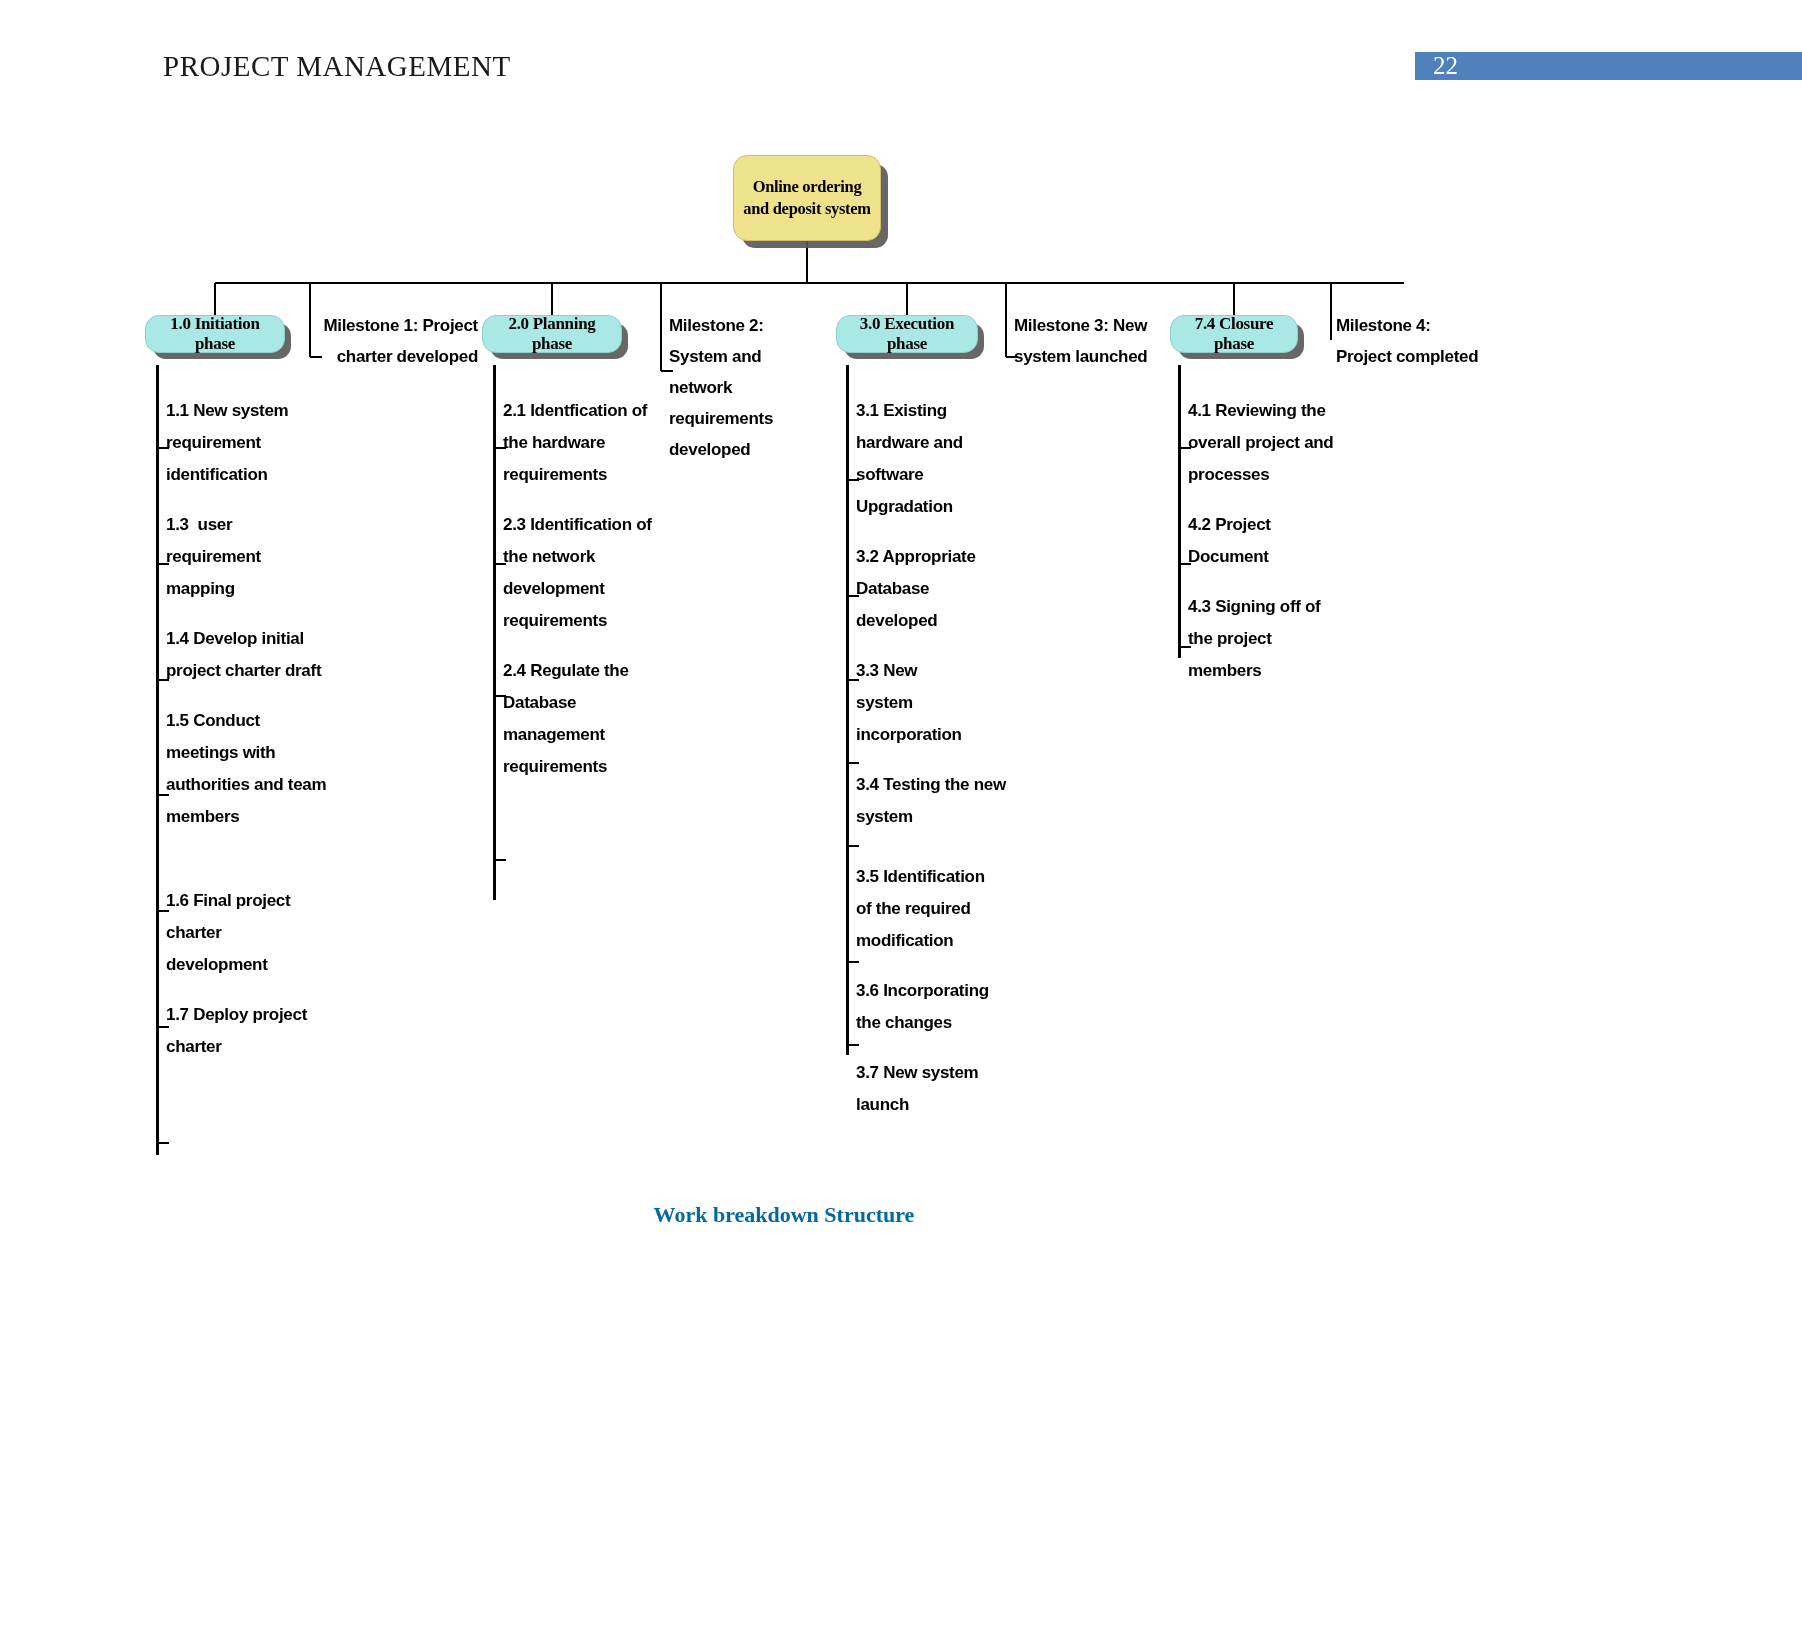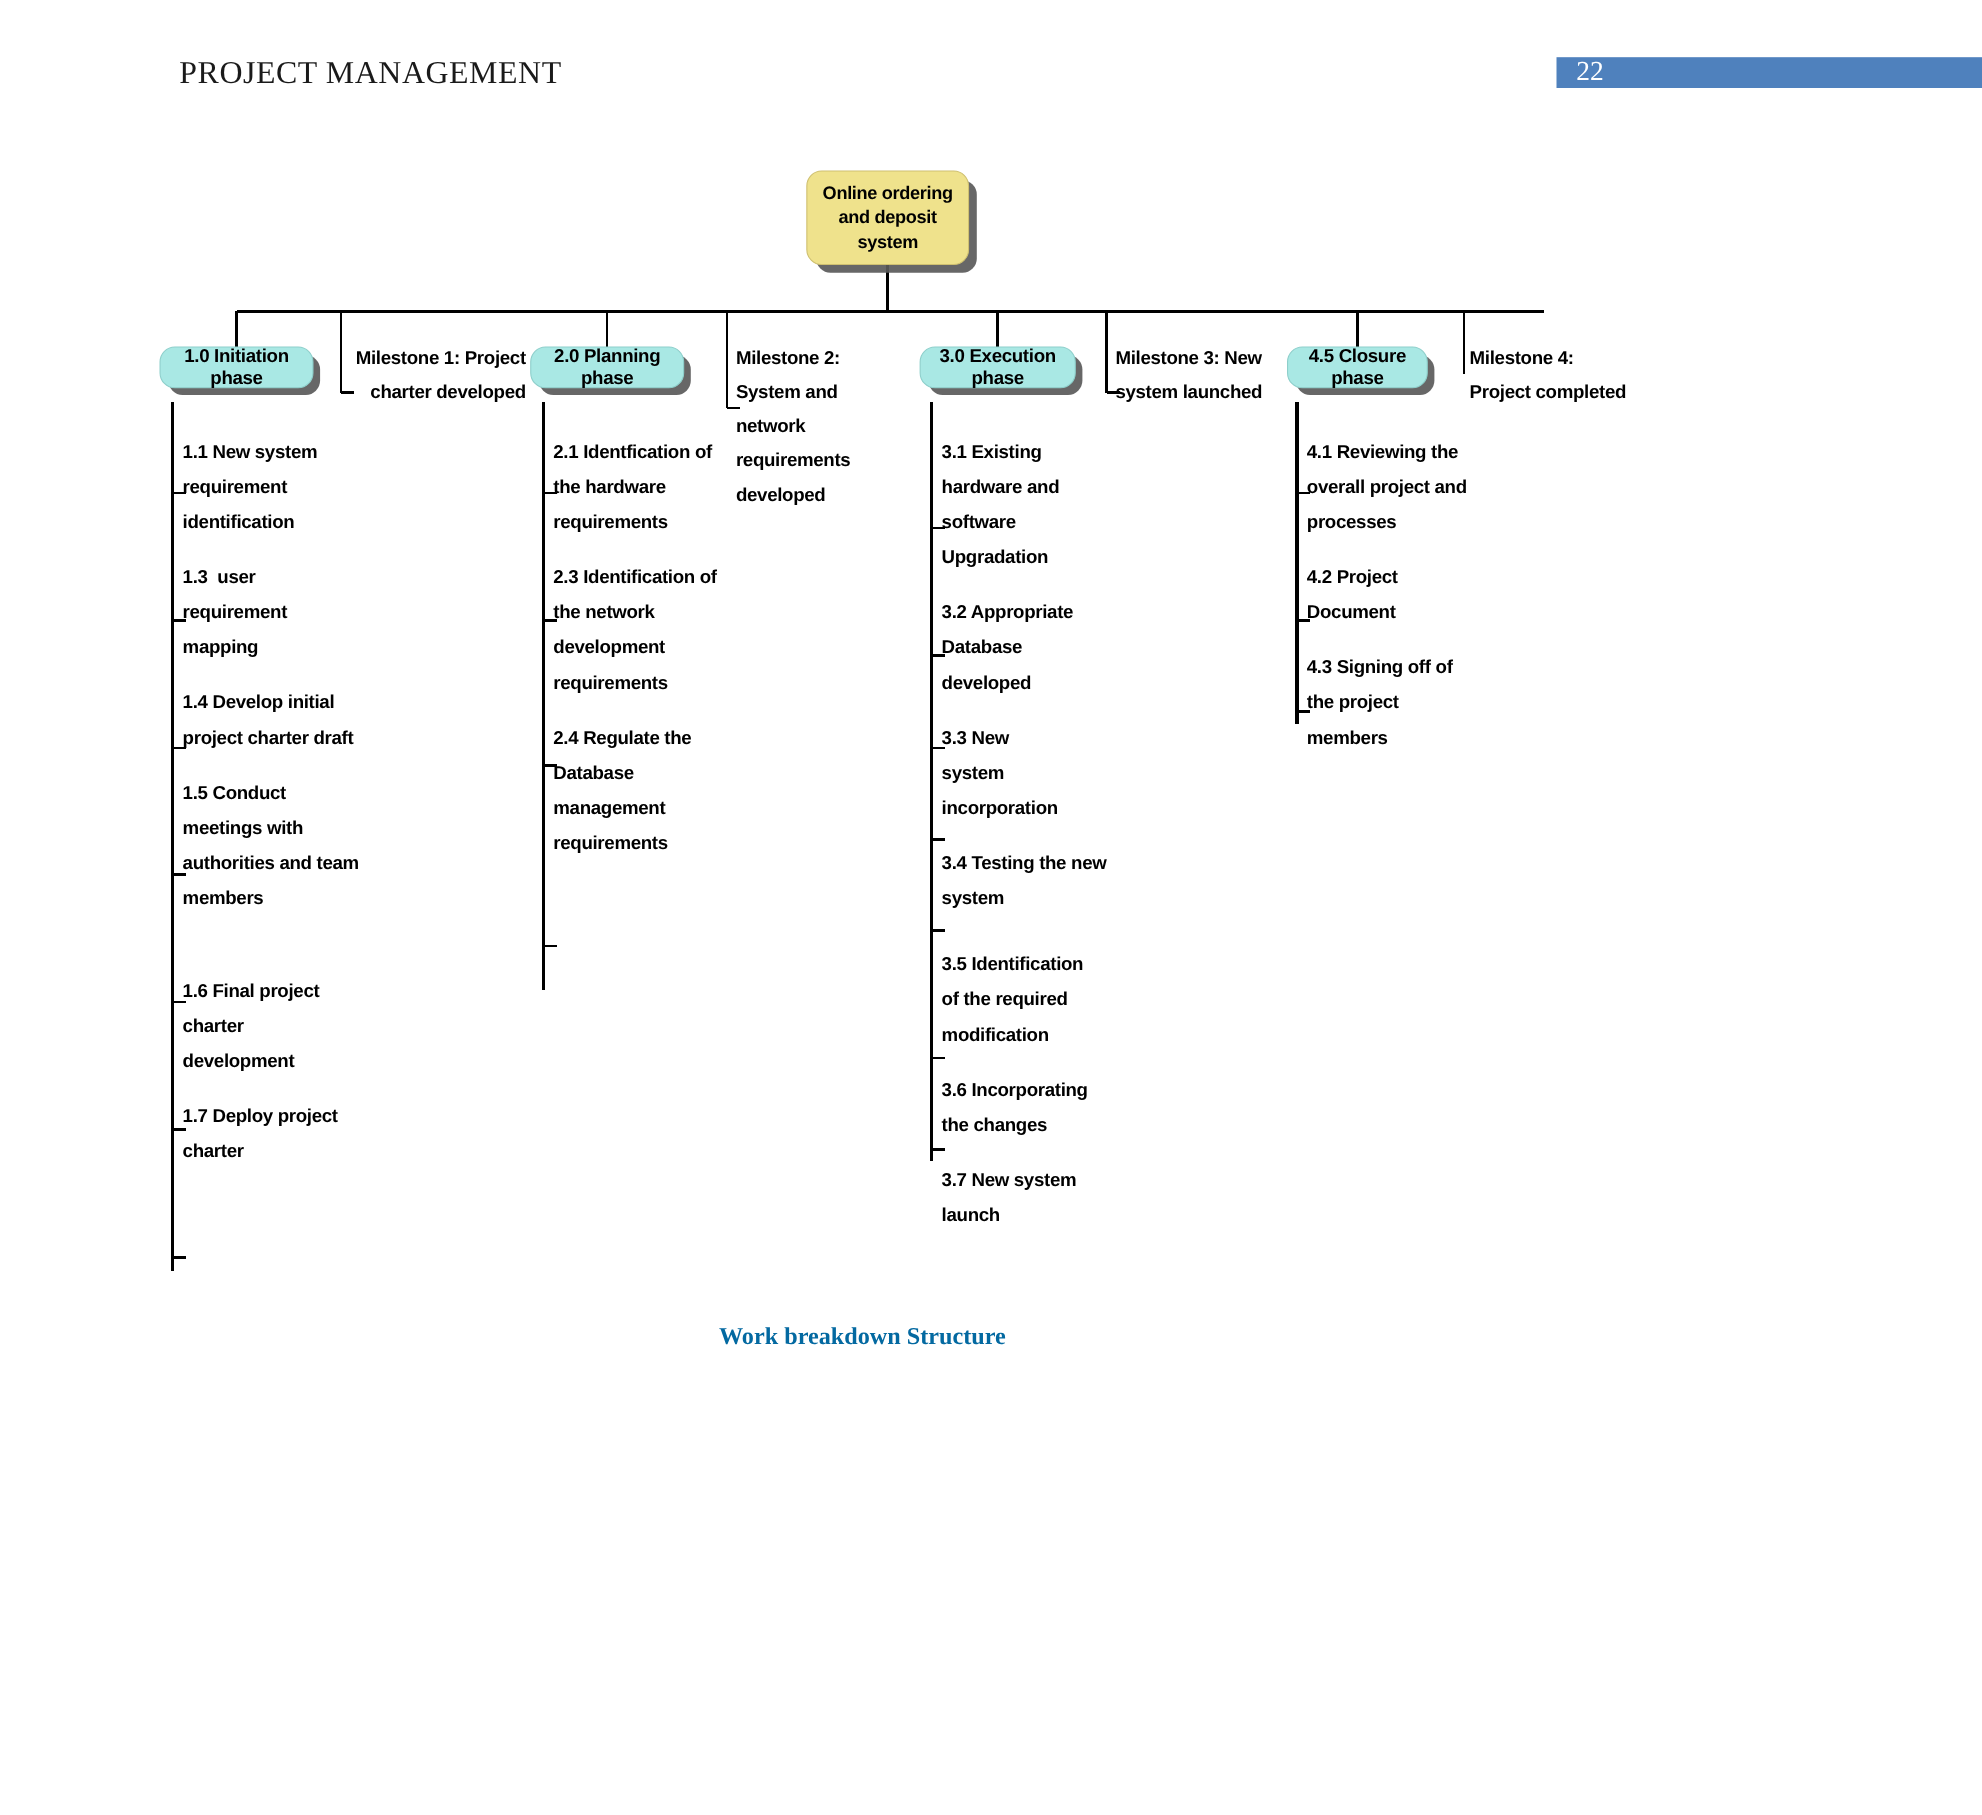--- a/index.html
+++ b/index.html
@@ -70,20 +70,21 @@
     display: flex;
     align-items: center;
     justify-content: center;
     letter-spacing: -0.3px;
   }
   .node-inner {
     display: block;
     width: 100%;
     padding: 0 6px;
     box-sizing: border-box;
+    font-family: Liberation Serif, serif;
   }
   #root-node {
     left: 733px; top: 155px;
     width: 148px; height: 86px;
     background: #efe28c;
     border: 1px solid #cfc070;
     box-shadow: 8px 8px 0 -1px rgba(90,90,90,0.92);
     font-size: 16.5px;
     line-height: 22px;
   }
@@ -217,21 +218,21 @@
   <div class="node phase-node" id="phase-node-1">
     <span class="node-inner">1.0 Initiation phase</span>
   </div>
   <div class="node phase-node" id="phase-node-2">
     <span class="node-inner">2.0 Planning phase</span>
   </div>
   <div class="node phase-node" id="phase-node-3">
     <span class="node-inner">3.0 Execution phase</span>
   </div>
   <div class="node phase-node" id="phase-node-4">
-    <span class="node-inner">4.5 Closure phase</span>
+    <span class="node-inner">7.4 Closure phase</span>
   </div>
 
   <div class="milestone" id="milestone-1">Milestone 1: Project charter developed</div>
   <div class="milestone" id="milestone-2">Milestone 2: System and network requirements developed</div>
   <div class="milestone" id="milestone-3">Milestone 3:  New system launched</div>
   <div class="milestone" id="milestone-4">Milestone 4: Project completed</div>
 
   <div class="subtask-column" id="subtasks-1">
     <div class="subtask">1.1 New system requirement identification</div>
     <div class="subtask" style="margin-top:18px">1.3  user requirement mapping</div>

